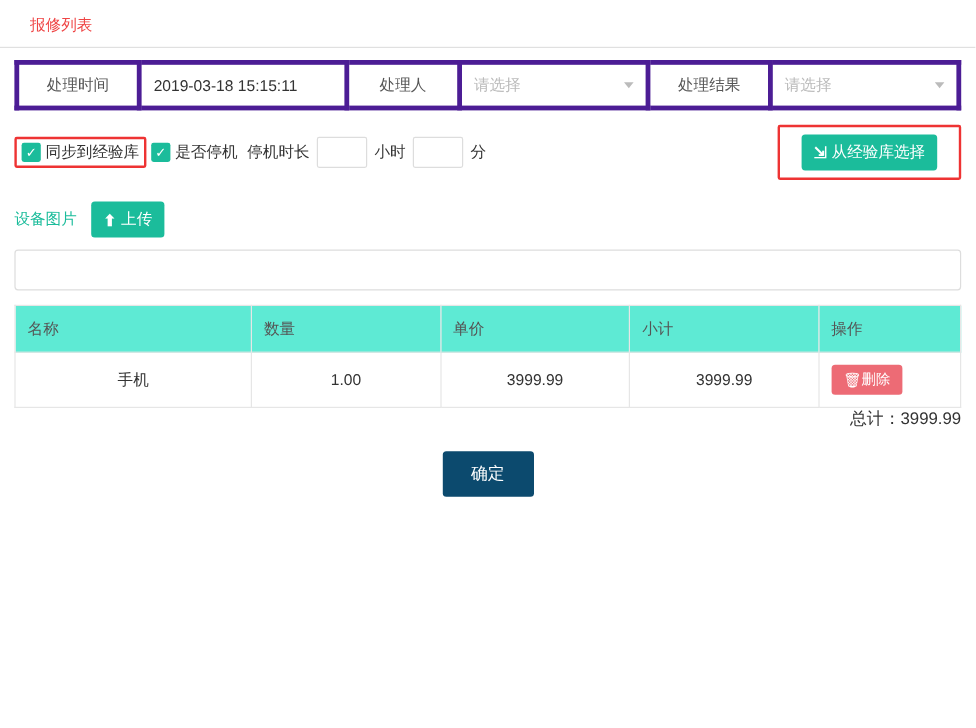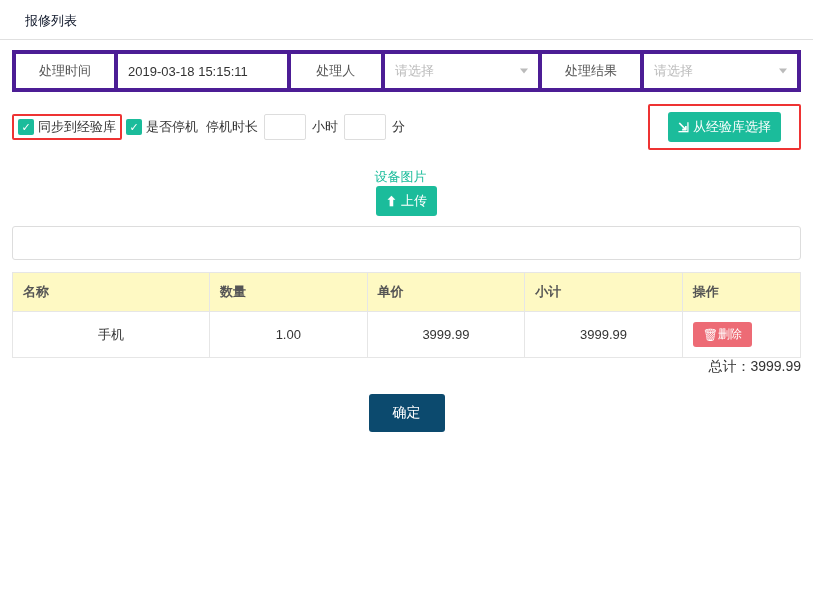--- a/index.html
+++ b/index.html
@@ -1,19 +1,19 @@
 <!DOCTYPE html>
 <html><head>
 <meta charset="utf-8">
 <style>
 * { box-sizing: border-box; margin: 0; padding: 0; }
 body { font-family: "Microsoft YaHei", Arial, sans-serif; font-size: 13px; color: #333; background: #fff; width: 813px; }
 .tabs { display: flex; border-bottom: 1px solid #e0e0e0; padding-left: 8px; }
 .tab { padding: 10px 16px; cursor: pointer; color: #333; border: 1px solid transparent; border-bottom: none; border-top-left-radius: 4px; border-top-right-radius: 4px; position: relative; top: 1px; }
-.tab.inactive { color: #0f172a; }
+.tab.inactive { color: #ef4444; }
 .tab.active { border-color: #e0e0e0; background: #fff; color: #555; }
 .tab-close { margin-left: 6px; color: #999; }
 .content { padding: 10px 12px 30px 12px; }
 .form-table { width: 100%; border-collapse: collapse; table-layout: fixed; }
 .form-table td, .form-table th { border: 4px solid #4c1d95; padding: 8px 10px; font-size: 13px; vertical-align: middle; }
 .form-table th { background: #fff; font-weight: normal; text-align: center; color: #555; }
 .select-cell { position: relative; color: #bbb; }
 .select-cell .caret { position: absolute; right: 10px; top: 50%; transform: translateY(-50%); width: 0; height: 0; border-left: 4px solid transparent; border-right: 4px solid transparent; border-top: 5px solid #bbb; }
 .textarea-row td.content-cell { height: 120px; padding: 0; vertical-align: top; }
 .textarea-row textarea { width: 100%; height: 120px; border: none; resize: none; padding: 6px; font-family: inherit; font-size: 13px; }
@@ -23,25 +23,25 @@
 .checkbox-group { display: flex; align-items: center; }
 .checkbox { width: 16px; height: 16px; background: #1bbc9b; border-radius: 2px; display: inline-flex; align-items: center; justify-content: center; margin-right: 4px; color: #fff; font-size: 11px; }
 .redbox { border: 2px solid #e33; border-radius: 2px; padding: 2px 4px; }
 .num-input { width: 42px; height: 26px; border: 1px solid #ddd; border-radius: 2px; margin: 0 4px; padding: 0 4px; }
 .btn { display: inline-flex; align-items: center; padding: 6px 10px; border-radius: 3px; font-size: 13px; cursor: pointer; border: none; color: #fff; }
 .btn-teal { background: #1bbc9b; }
 .btn-teal-lg { background: #0c4a6e; padding: 10px 24px; font-size: 14px; }
 .btn-red { background: #ed6b75; padding: 4px 10px; font-size: 12px; }
 .btn-icon { margin-right: 4px; font-weight: bold; }
 .section-label { color: #1bbc9b; font-size: 13px; margin-right: 12px; }
-.row-flex { display: flex; align-items: center; margin-top: 18px; flex-direction: column; }
+.row-flex { display: flex; align-items: center; margin-top: 18px; }
 .input-full { width: 100%; height: 34px; border: 1px solid #ddd; border-radius: 3px; margin-top: 10px; padding: 0 8px; }
 .cost-table { width: 100%; border-collapse: collapse; margin-top: 12px; }
 .cost-table th, .cost-table td { border: 1px solid #e6e6e6; padding: 10px; font-size: 13px; text-align: left; }
-.cost-table th { background: #fef9c3; font-weight: bold; color: #555; }
+.cost-table th { background: #5eead4; font-weight: normal; color: #555; }
 .cost-table td.center { text-align: center; }
 .total-row { text-align: right; margin-top: 0; font-size: 14px; color: #333; }
 .submit-row { text-align: center; margin-top: 18px; }
 .spacer { flex: 1; }
 .experience-btn-wrap { margin-left: auto; }
 .textarea-wrap { position: relative; }
 </style>
 </head>
 <body>
 

